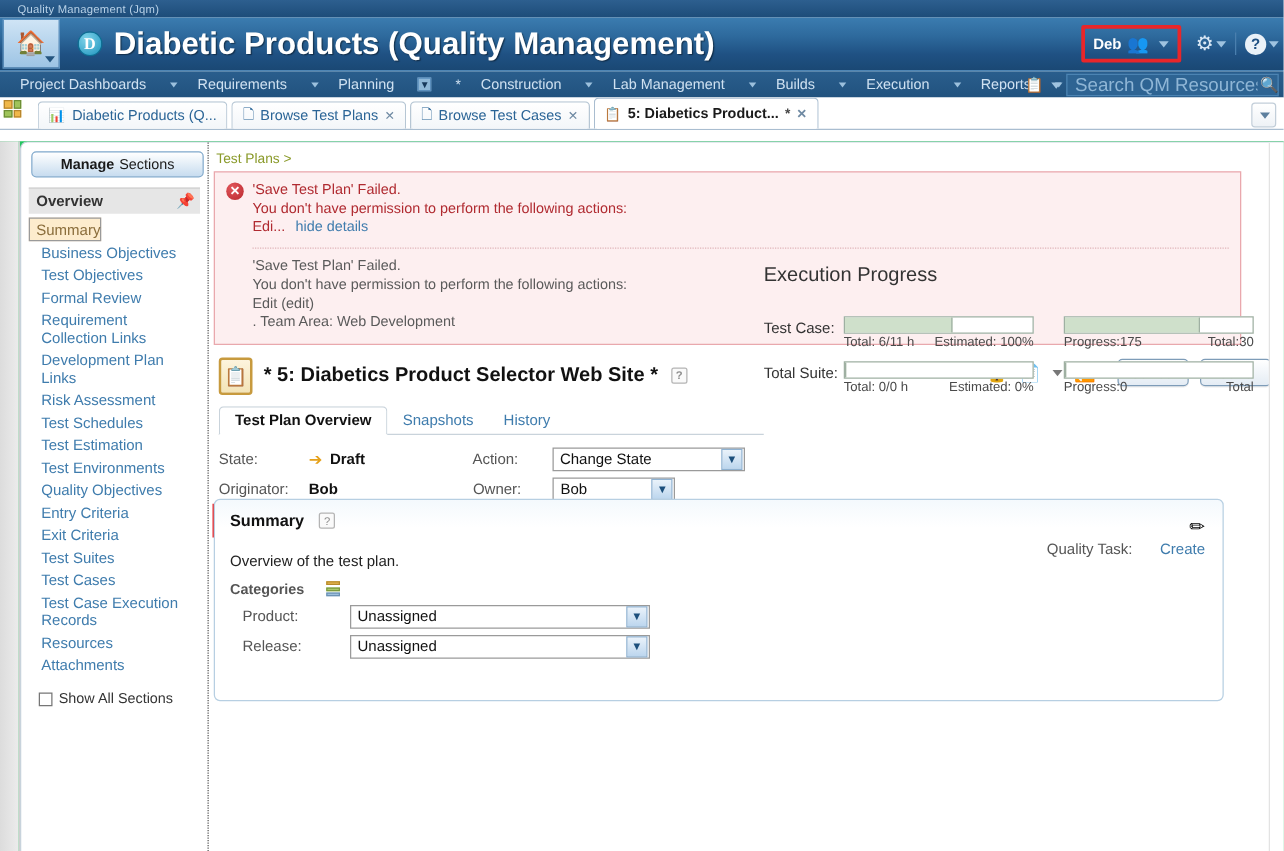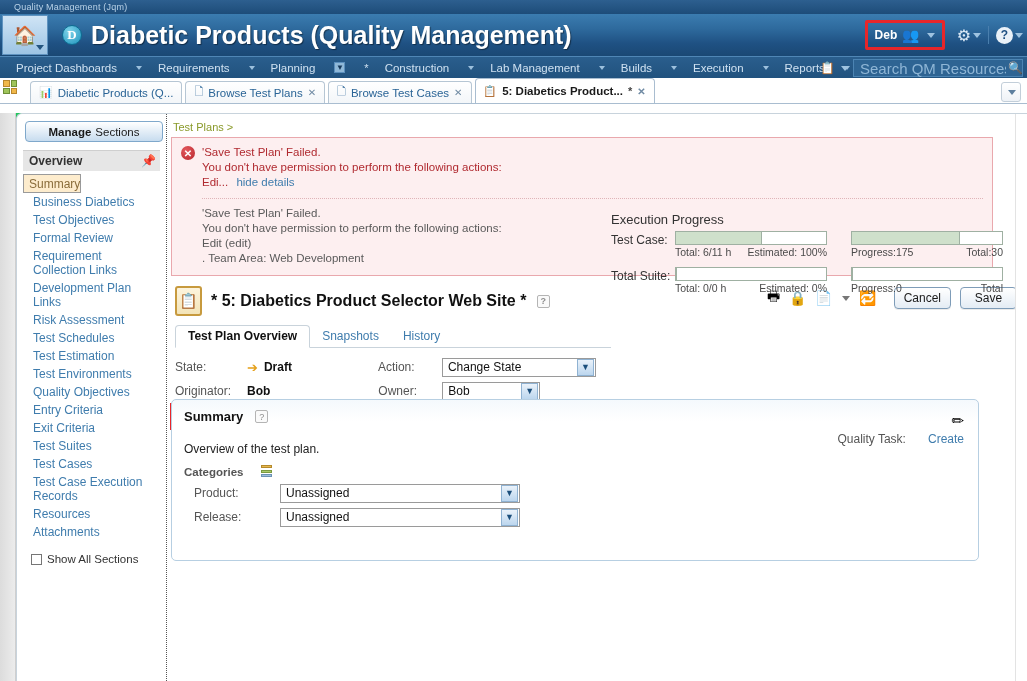--- a/index.html
+++ b/index.html
@@ -353,21 +353,21 @@
     display:inline-flex;align-items:center;
     margin-left:-5px;
   }
   .desc-ph { color:#333;font-style:italic;font-size:12px; }
 
   
   .exec {
     position:absolute; left:444px; top:98px; right:0;
     font-size:11.5px;color:#333;
   }
-  .exec-title { font-size:13px;color:#333;margin-bottom:4px; }
+  .exec-title { font-size:16px;color:#333;margin-bottom:23px; }
   .exec-row { display:flex;align-items:flex-start;margin-bottom:9px; }
   .exec-lbl { width:64px;flex:0 0 64px;color:#333;font-size:12px;padding-top:2px; }
   .bar-group { margin-right:24px; }
   .bar {
     width:152px;height:14px;border:1px solid #9fb0a2;background:#fff;
     position:relative;
   }
   .bar .fill { height:100%;background:#cfe0cb;border-right:1px solid #9fb0a2; }
   .bar-meta {
     display:flex;justify-content:space-between;
@@ -530,21 +530,21 @@
         <span>Sections</span>
       </div>
       <div class="ov-head">
         <span>Overview</span>
         <span class="pin">📌</span>
       </div>
       <div class="sec-list">
         <div class="sec-item sel">
             <span>Summary</span>
           </div>
-        <div class="sec-item"><span>Business Diabetics</span></div>
+        <div class="sec-item"><span>Business Objectives</span></div>
         <div class="sec-item"><span>Test Objectives</span></div>
         <div class="sec-item"><span>Formal Review</span></div>
         <div class="sec-item"><span>Requirement Collection Links</span></div>
         <div class="sec-item"><span>Development Plan Links</span></div>
         <div class="sec-item"><span>Risk Assessment</span></div>
         <div class="sec-item"><span>Test Schedules</span></div>
         <div class="sec-item"><span>Test Estimation</span></div>
         <div class="sec-item"><span>Test Environments</span></div>
         <div class="sec-item"><span>Quality Objectives</span></div>
         <div class="sec-item"><span>Entry Criteria</span></div>

